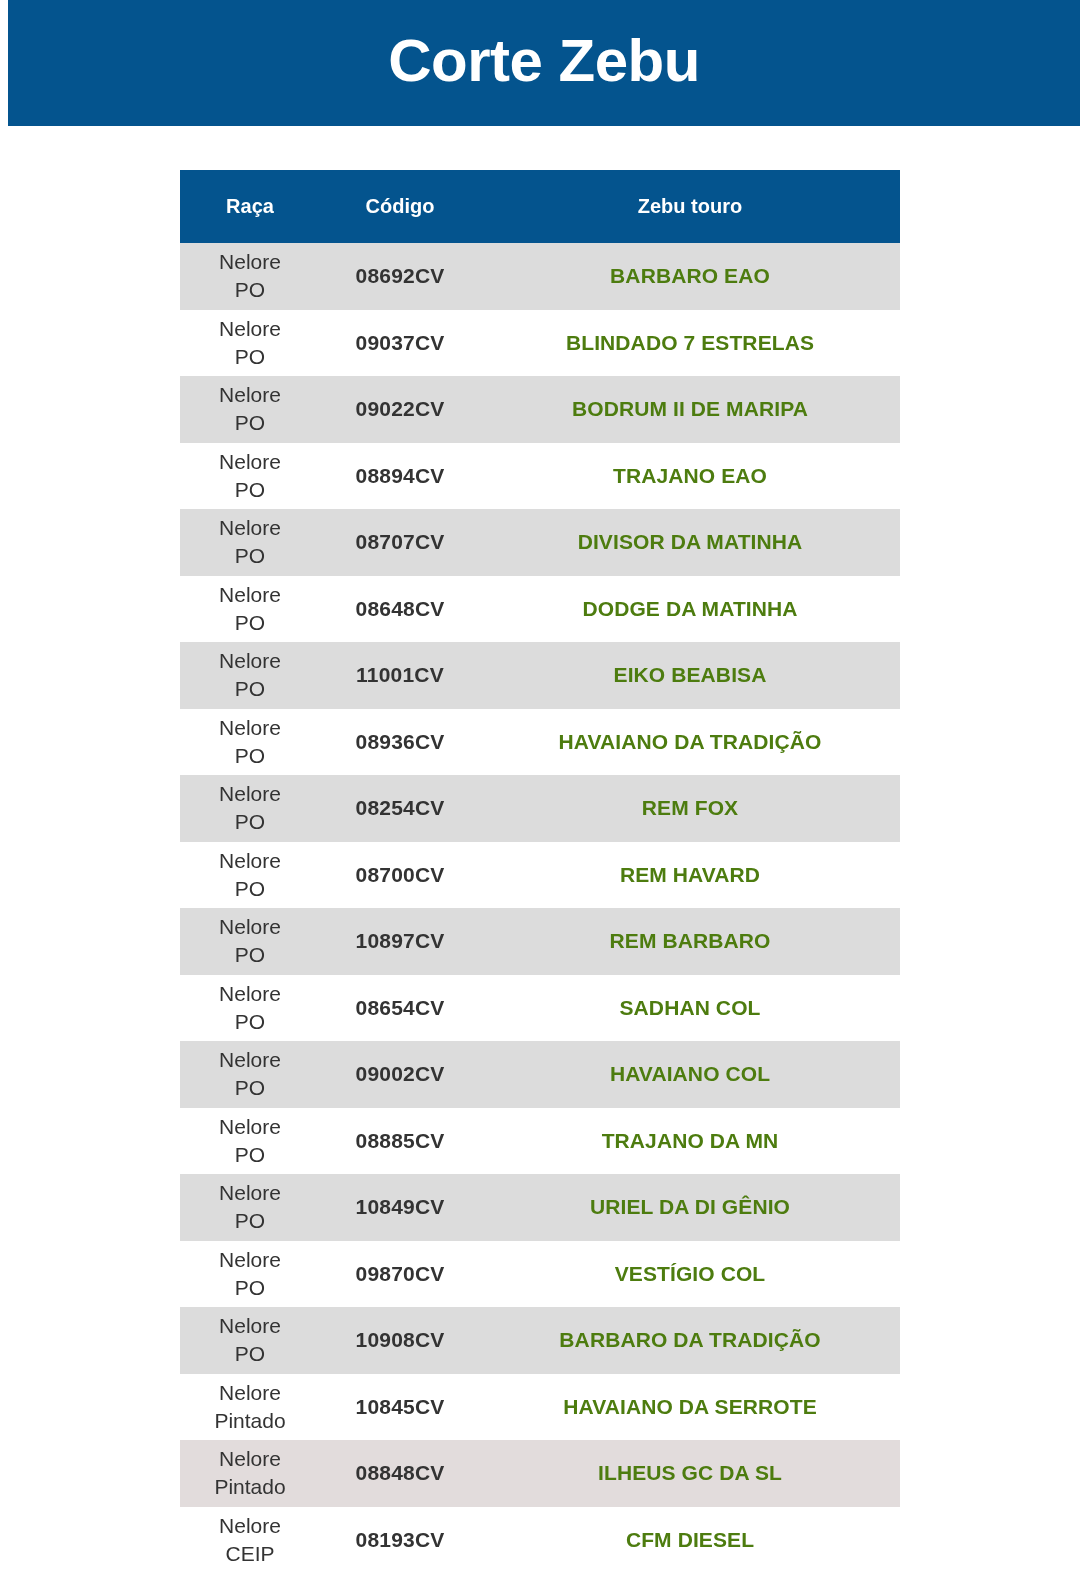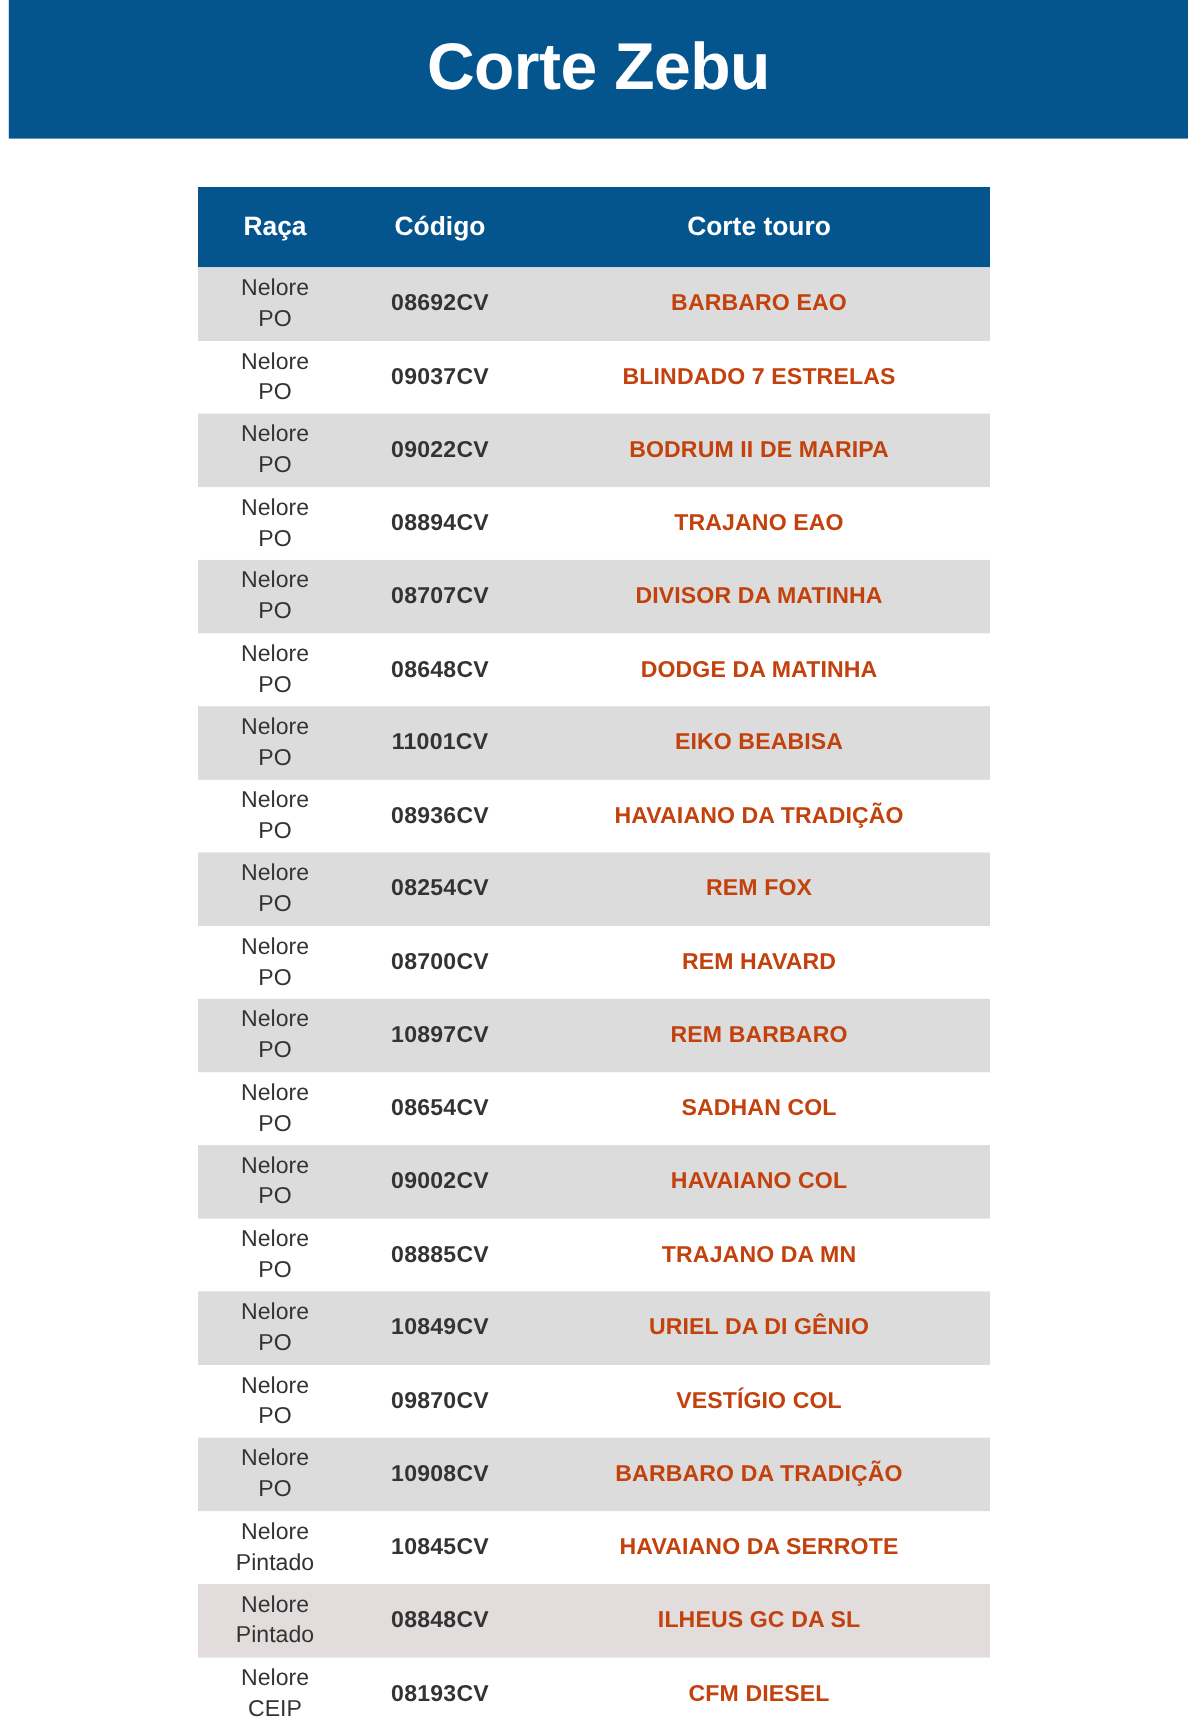--- a/index.html
+++ b/index.html
@@ -59,21 +59,21 @@
     width: 720px;
     table-layout: fixed;
   }
   table.bulls col.c-raca   { width: 140px; }
   table.bulls col.c-codigo { width: 160px; }
   table.bulls col.c-nome   { width: 420px; }
 
   table.bulls thead th {
     background: #04548e;
     color: #ffffff;
-    font-size: 24px;
+    font-size: 20px;
     font-weight: 700;
     height: 73px;
     padding: 0 0;
     text-align: center;
     vertical-align: middle;
     border: 0;
   }
 
   table.bulls tbody td {
     height: 66.5px;
@@ -92,21 +92,21 @@
     font-weight: 400;
     line-height: 1.33;
     white-space: pre-line;
   }
   td.codigo {
     color: #333333;
     font-weight: 700;
     letter-spacing: 0.2px;
   }
   td.nome {
-    color: #c2410c;
+    color: #4d7c0f;
     font-weight: 700;
     letter-spacing: 0.1px;
   }
 </style>
 </head>
 <body>
 
 <div class="page">
 
   <div class="banner">
@@ -117,21 +117,21 @@
     <table class="bulls">
       <colgroup>
         <col class="c-raca">
         <col class="c-codigo">
         <col class="c-nome">
       </colgroup>
       <thead>
         <tr>
           <th>Raça</th>
           <th>Código</th>
-          <th>Corte touro</th>
+          <th>Zebu touro</th>
         </tr>
       </thead>
       <tbody id="bulls-tbody">
           <tr class="odd">
             <td class="raca">Nelore
 PO</td>
             <td class="codigo">08692CV</td>
             <td class="nome">BARBARO EAO</td>
           </tr>
           <tr class="even">

